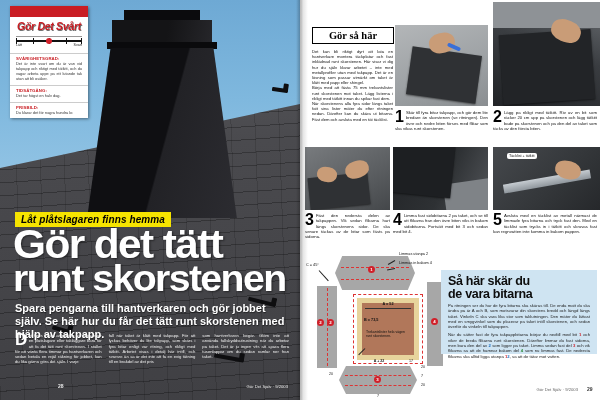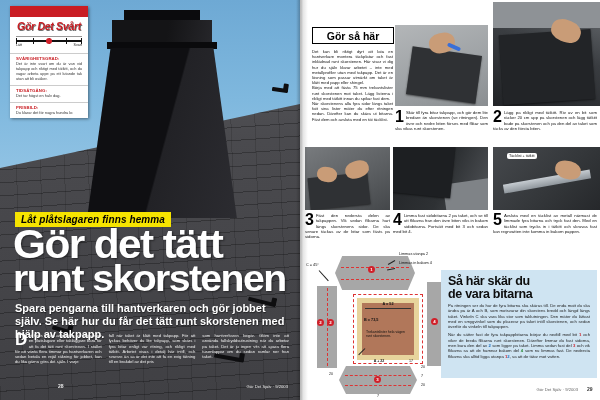--- a/index.html
+++ b/index.html
@@ -59,21 +59,21 @@
   .pfoot{position:absolute;font-size:4.2px;color:#e9e9e9;}
   .pnum-left{left:58px;top:383px;font-weight:bold;font-size:5px;}
   .pissue-left{left:200px;top:384px;width:88px;text-align:right;}
 
   
   .page-right{position:absolute;left:300px;top:0;width:300px;height:400px;background:#fff;overflow:hidden;}
   .gutter{position:absolute;left:296px;top:0;width:12px;height:400px;z-index:40;
           background:linear-gradient(90deg,rgba(0,0,0,0),rgba(0,0,0,.28) 40%,rgba(0,0,0,.10) 60%,rgba(0,0,0,0));}
   .howto-box{position:absolute;left:12px;top:27px;width:80px;height:15px;border:1.5px solid #000;
              display:flex;align-items:center;justify-content:center;
-             font-family:Liberation Sans, sans-serif;font-weight:bold;font-size:10.5px;color:#000;}
+             font-family:Liberation Serif, serif;font-weight:bold;font-size:10.5px;color:#000;}
   .intro{position:absolute;left:12px;top:49px;width:81px;font-size:4.2px;line-height:5.2px;
          color:#111;text-align:justify;white-space:pre-line;}
   .photo{position:absolute;overflow:hidden;background:#777;}
   .blob{position:absolute;}
   .photoA{left:95px;top:25px;width:93px;height:81px;
           background:linear-gradient(160deg,#b3b6b8 0%,#9ea2a5 55%,#8a8e91 100%);}
   .photoB{left:193px;top:2px;width:107px;height:104px;
           background:linear-gradient(200deg,#6a6e72 0%,#3a3d41 45%,#222427 100%);}
   .photoC{left:5px;top:147px;width:85px;height:63px;
           background:linear-gradient(150deg,#787b7e 0%,#5a5d60 60%,#44474a 100%);}
@@ -101,21 +101,21 @@
   .chim-plan{position:absolute;left:52px;top:46px;width:62px;height:62px;box-sizing:border-box;
              border:5px solid #e7d49c;background:#b1775a;}
   .numcirc{position:absolute;width:7px;height:7px;border-radius:50%;background:#d1202a;color:#fff;
            font-size:4.4px;font-weight:bold;display:flex;align-items:center;justify-content:center;z-index:6;}
   .dgm-lbl{position:absolute;font-size:3.8px;color:#111;line-height:4.4px;}
   .dgm-dim{position:absolute;font-size:3.6px;color:#222;}
   .dimline{position:absolute;height:1px;background:#333;}
   .leader{position:absolute;height:1px;background:#222;transform-origin:left center;}
 
   
-  .cutbox{position:absolute;left:141px;top:270px;width:156px;height:108px;background:#cfe4f2;
+  .cutbox{position:absolute;left:141px;top:270px;width:156px;height:84px;background:#cfe4f2;
           box-sizing:border-box;padding:5px 7px;}
   .cutbox .t{font-size:12.5px;line-height:12.5px;font-weight:bold;color:#0d0d0d;letter-spacing:-.3px;}
   .cutbox .body{margin-top:3px;font-size:4.25px;line-height:5.3px;color:#1c1c1c;text-align:justify;}
   .nref{font-weight:bold;}
   .nred{color:#d1202a;} .nblue{color:#1b6fc2;} .ngreen{color:#2e8b3a;}
 
   .pfoot-r{position:absolute;font-size:4.2px;color:#666;}
   .pissue-right{left:206px;top:387px;width:72px;text-align:right;}
   .pnum-right{left:287px;top:386px;font-weight:bold;font-size:5px;color:#333;}
 </style>

